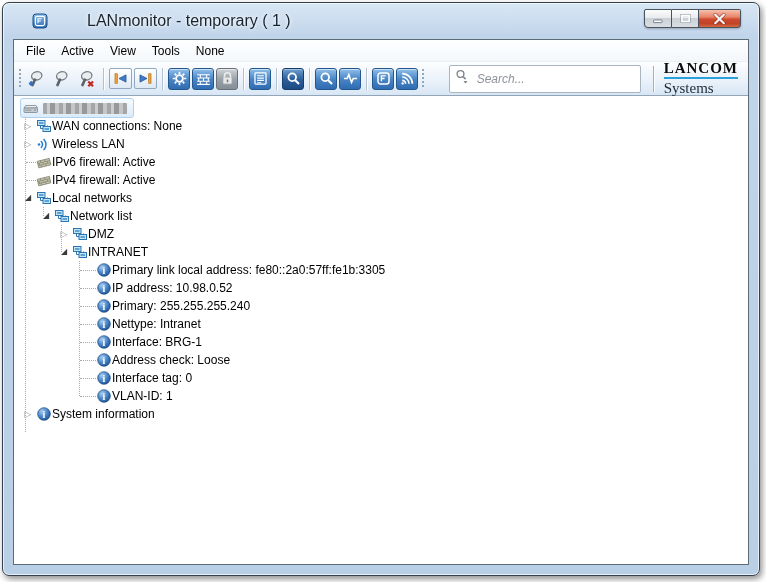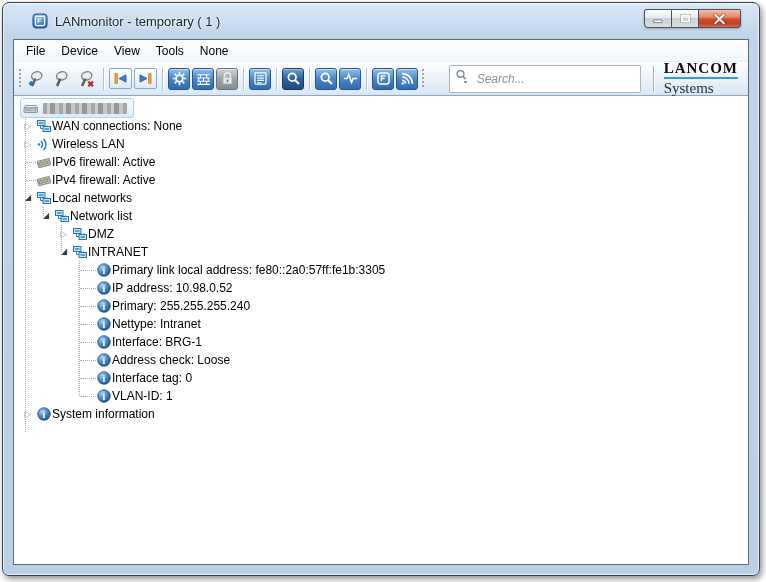--- a/index.html
+++ b/index.html
@@ -7,21 +7,21 @@
        font-family:"Liberation Sans",sans-serif;}
   
   .window{position:absolute;left:2px;top:2px;width:758px;height:574px;border-radius:7px;
     background:linear-gradient(#d9e7f5,#c0d4ea 34px,#b9cfe6);
     border:1px solid #35414c;
     box-shadow:2px 3px 6px rgba(0,0,0,.45), inset 0 0 0 1px rgba(255,255,255,.65);
     display:flex;flex-direction:column;box-sizing:border-box;}
   .titlebar{height:36px;flex:0 0 36px;position:relative;display:flex;align-items:center;
     padding-left:29px;}
   .app-icon{width:16px;height:16px;margin-right:7px;display:flex;}
-  .title{font-size:13px;color:#17242f;text-shadow:0 0 3px rgba(255,255,255,.95),0 0 6px rgba(255,255,255,.8);}
+  .title{font-size:16px;color:#17242f;text-shadow:0 0 3px rgba(255,255,255,.95),0 0 6px rgba(255,255,255,.8);margin-left:32px;}
   .controls{position:absolute;top:6px;right:18px;display:flex;height:19px;
     filter:drop-shadow(0 1px 1px rgba(0,0,0,.25));}
   .ctrl{height:19px;border:1px solid #46535f;display:flex;align-items:center;justify-content:center;box-sizing:border-box;}
   .ctrl-min{width:28px;border-radius:2px 0 0 4px;
     background:linear-gradient(#fbfcfc,#e9ebee 45%,#ccd1d6 50%,#dbdfe3);}
   .ctrl-max{width:27px;border-left:none;
     background:linear-gradient(#fbfcfc,#e9ebee 45%,#ccd1d6 50%,#dbdfe3);}
   .ctrl-close{width:42px;border-left:none;border-radius:0 2px 4px 0;
     background:linear-gradient(#f6c0ae,#e8876a 40%,#cf4a2e 55%,#c04227 80%,#d86a40);}
   
@@ -116,21 +116,21 @@
           <svg width="15" height="12" viewBox="0 0 15 12">
             <path d="M3.2 1.8l8.6 8.4M11.8 1.8L3.2 10.2" stroke="#7e2012" stroke-width="4" stroke-linecap="round" opacity="0.45"></path>
             <path d="M3.2 1.8l8.6 8.4M11.8 1.8L3.2 10.2" stroke="#f4f4f4" stroke-width="2.2" stroke-linecap="round"></path>
           </svg>
         </div>
       </div>
   </div>
   <div class="client">
     <div class="menubar" id="menubar">
         <span class="menu-item">File</span>
-        <span class="menu-item">Device</span>
+        <span class="menu-item">Active</span>
         <span class="menu-item">View</span>
         <span class="menu-item">Tools</span>
         <span class="menu-item">None</span>
       </div>
     <div class="toolbar" id="toolbar">
 
       <div class="tb-grip"></div>
         <button class="tb-btn v-plain">
           <svg viewBox="0 0 16 16">
             <ellipse cx="8.2" cy="5.8" rx="4.4" ry="3.4" fill="#e9eef1" stroke="#757d83" stroke-width="1.1" transform="rotate(-15 8.2 5.8)"></ellipse>

